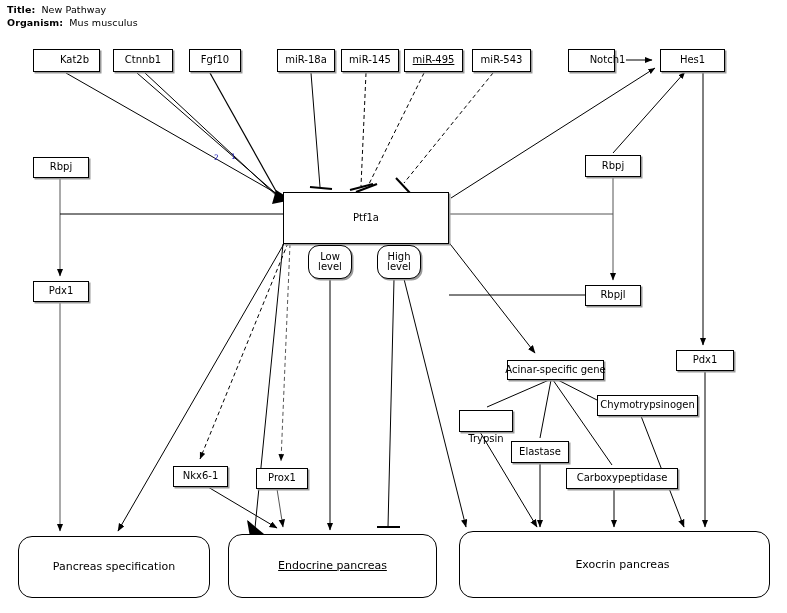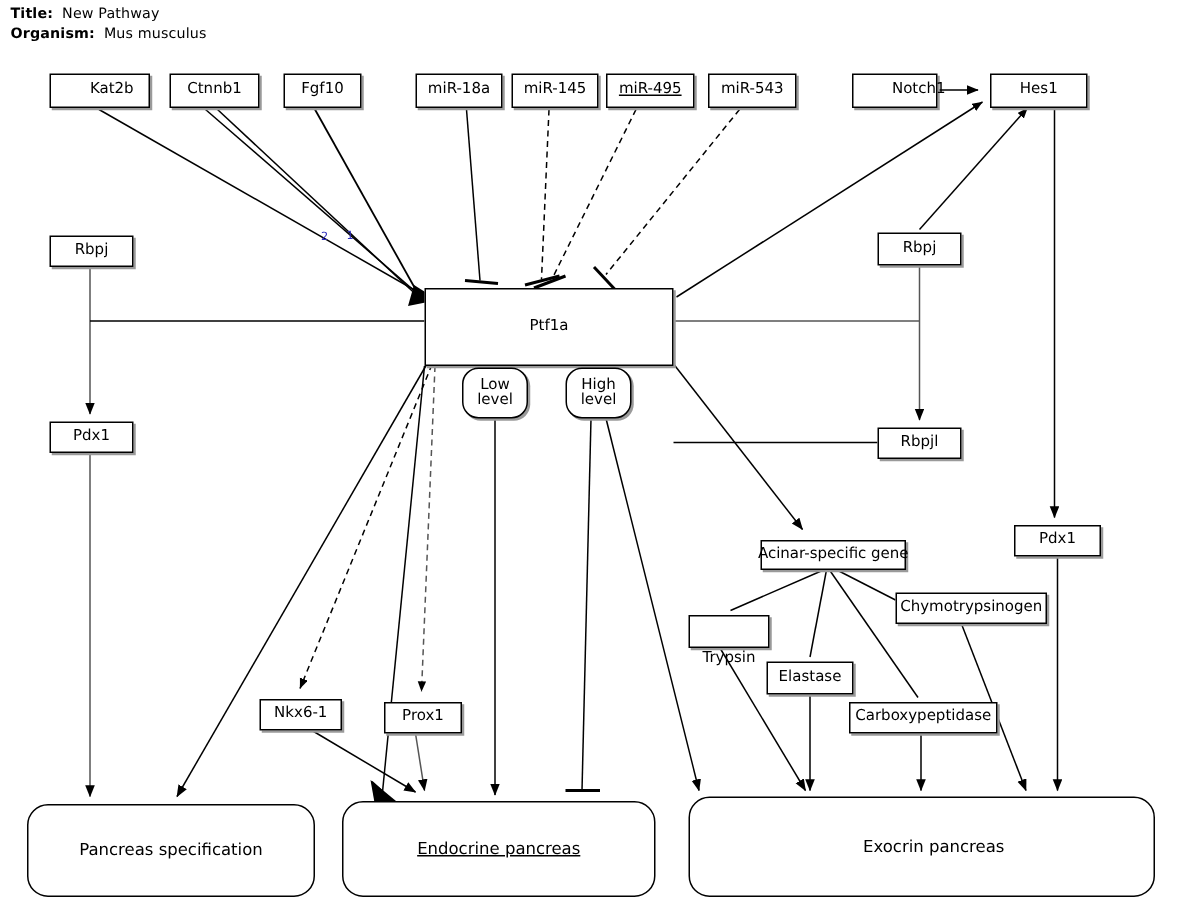--- a/index.html
+++ b/index.html
@@ -143,21 +143,21 @@
       </div>
       <div class="node shadow" style="left: 341px; top: 49px; width: 58px; height: 23px;">
         <span style="white-space: nowrap;">miR-145</span>
       </div>
       <div class="node shadow" style="left: 404px; top: 49px; width: 59px; height: 23px; text-decoration: underline;">
         <span style="white-space: nowrap;">miR-495</span>
       </div>
       <div class="node shadow" style="left: 472px; top: 49px; width: 59px; height: 23px;">
         <span style="white-space: nowrap;">miR-543</span>
       </div>
-      <div class="node shadow" style="left: 568px; top: 49px; width: 57px; height: 23px; padding-left: 32px;">
+      <div class="node shadow" style="left: 568px; top: 49px; width: 47px; height: 23px; padding-left: 32px;">
         <span style="white-space: nowrap;">Notch1</span>
       </div>
       <div class="node shadow" style="left: 660px; top: 49px; width: 65px; height: 23px;">
         <span style="white-space: nowrap;">Hes1</span>
       </div>
       <div class="node shadow" style="left: 33px; top: 157px; width: 56px; height: 21px;">
         <span style="white-space: nowrap;">Rbpj</span>
       </div>
       <div class="node shadow" style="left: 585px; top: 155px; width: 56px; height: 22px;">
         <span style="white-space: nowrap;">Rbpj</span>
@@ -187,21 +187,21 @@
       </div>
       <div class="node shadow" style="left: 597px; top: 395px; width: 101px; height: 21px;">
         <span style="white-space: nowrap;">Chymotrypsinogen</span>
       </div>
       <div class="node shadow" style="left: 459px; top: 410px; width: 54px; height: 22px;">
         <span style="white-space: nowrap; margin-top: 36px;">Trypsin</span>
       </div>
       <div class="node shadow" style="left: 511px; top: 441px; width: 58px; height: 22px;">
         <span style="white-space: nowrap;">Elastase</span>
       </div>
-      <div class="node shadow" style="left: 566px; top: 468px; width: 99px; height: 21px;">
+      <div class="node shadow" style="left: 566px; top: 468px; width: 112px; height: 21px;">
         <span style="white-space: nowrap;">Carboxypeptidase</span>
       </div>
       <div class="node shadow" style="left: 173px; top: 466px; width: 55px; height: 21px;">
         <span style="white-space: nowrap;">Nkx6-1</span>
       </div>
       <div class="node shadow" style="left: 256px; top: 468px; width: 52px; height: 21px;">
         <span style="white-space: nowrap;">Prox1</span>
       </div>
       <div class="node process" style="left: 18px; top: 536px; width: 192px; height: 62px;">
         <span style="white-space: nowrap;">Pancreas specification</span>

